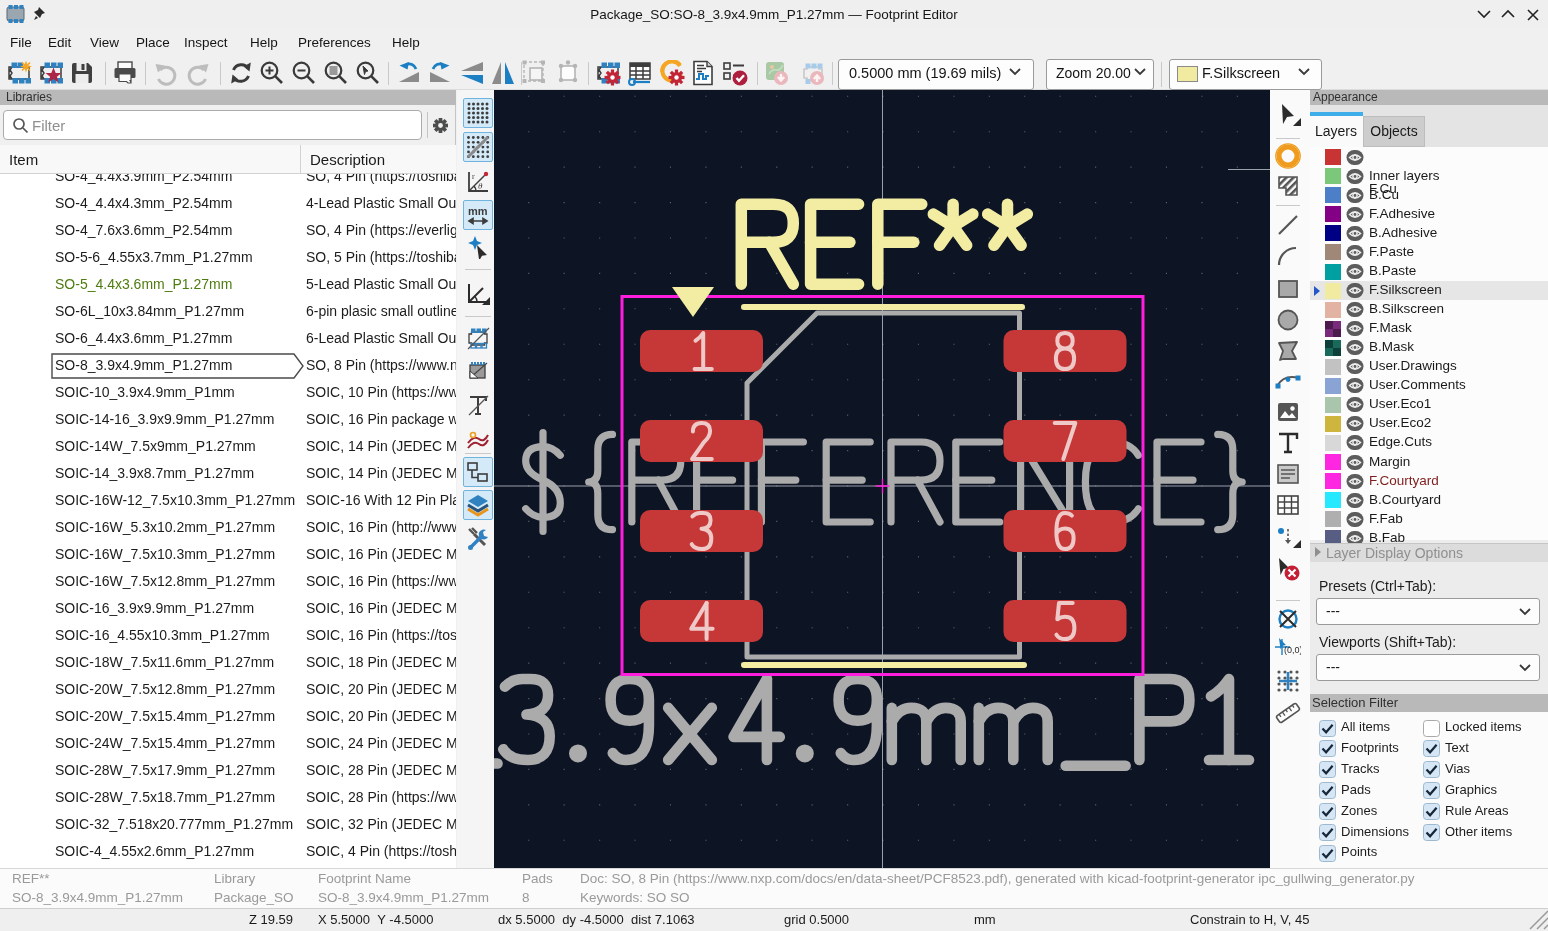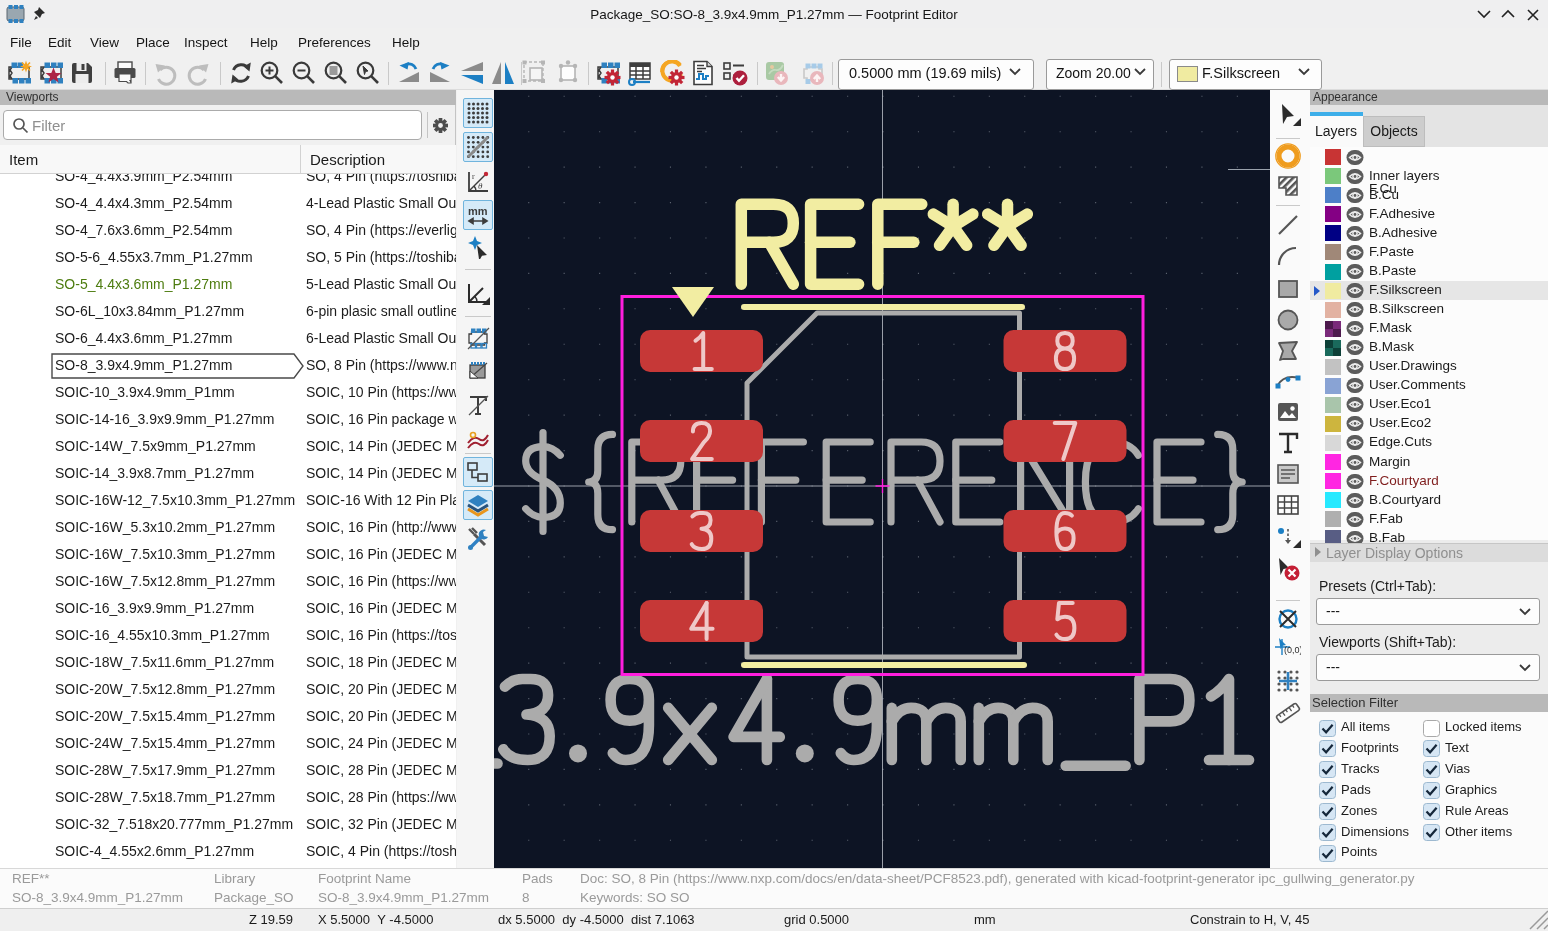--- a/index.html
+++ b/index.html
@@ -219,21 +219,21 @@
   </svg>
 <div style="position:absolute;left:1161px;top:62px;width:1px;height:25px;background:#c9c9c9;"></div>
 <div style="position:absolute;background:#fdfdfd;border:1px solid #9a9a9a;border-radius:3px;left:1169px;top:59px;width:153px;height:31px;"></div>
 <div style="position:absolute;left:1177px;top:66px;width:21px;height:16px;background:#f0eba1;border:1px solid #8a8a8a;"></div>
 <div style="position:absolute;left:1202px;top:65px;font-size:14.5px;color:#141414;font-weight:normal;white-space:nowrap;">F.Silkscreen</div>
 <svg style="position:absolute;left:1297px;top:67px" width="14" height="10">
     <path d="M2,2 l5,5 5,-5" fill="none" stroke="#3a3a3a" stroke-width="1.8"></path>
   </svg>
 <div style="position:absolute;left:0px;top:90px;width:456px;height:778px;background:#f0f0f0;border-right:1px solid #c4c4c4;"></div>
 <div style="position:absolute;left:0px;top:90px;width:456px;height:15px;background:#b9b9b9;"></div>
-<div style="position:absolute;left:6px;top:90px;font-size:12px;color:#303030;font-weight:normal;white-space:nowrap;">Viewports</div>
+<div style="position:absolute;left:6px;top:90px;font-size:12px;color:#303030;font-weight:normal;white-space:nowrap;">Libraries</div>
 <div style="position:absolute;left:3px;top:110px;width:419px;height:30px;background:#ffffff;border:1px solid #ababab;border-radius:4px;"></div>
 <svg style="position:absolute;left:12px;top:117px" width="17" height="17">
     <circle cx="7" cy="7" r="5" fill="none" stroke="#555" stroke-width="1.7"></circle>
     <line x1="11" y1="11" x2="15.5" y2="15.5" stroke="#555" stroke-width="1.7"></line>
   </svg>
 <div style="position:absolute;left:32px;top:117px;font-size:15px;color:#8f8f8f;font-weight:normal;white-space:nowrap;">Filter</div>
 <div style="position:absolute;left:427px;top:112px;width:1px;height:26px;background:#c4c4c4;"></div>
 <svg style="position:absolute;left:432px;top:117px" width="17" height="17" viewBox="0 0 17 17">
     <line x1="8.5" y1="8.5" x2="16.0" y2="8.5" stroke="#4d4d4d" stroke-width="3.7"></line>
     <line x1="8.5" y1="8.5" x2="13.8" y2="13.8" stroke="#4d4d4d" stroke-width="3.7"></line>

